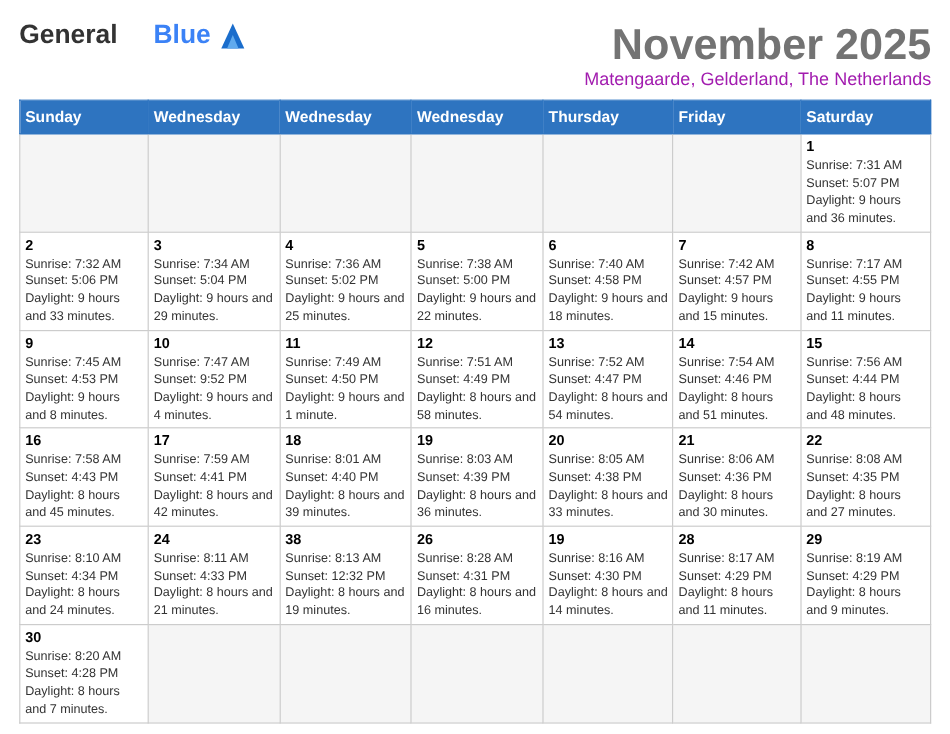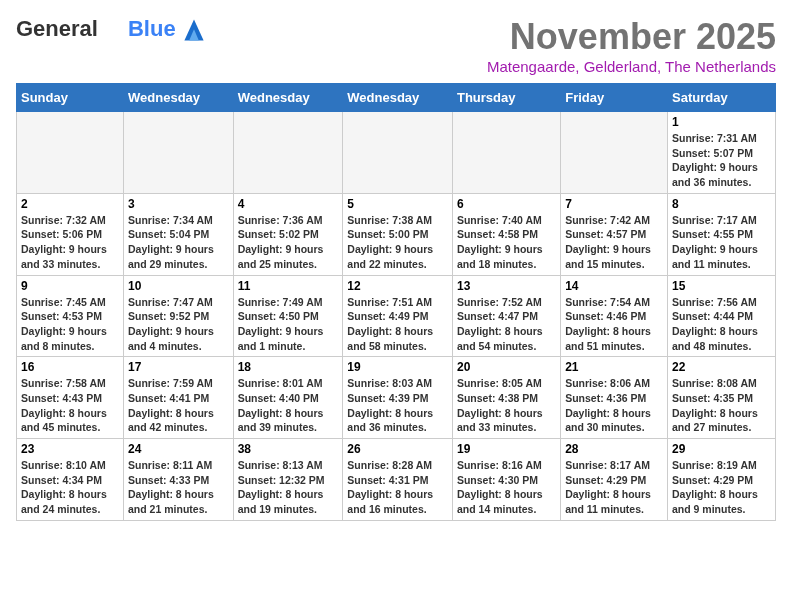--- a/index.html
+++ b/index.html
@@ -74,21 +74,20 @@
     .day-number {
       font-weight: bold;
       font-size: 12px;
       display: block;
       margin-bottom: 2px;
     }
     .day-info {
       color: #333;
       font-size: 10.5px;
       line-height: 1.4;
-      font-weight: bold;
     }
   </style>
 </head>
 <body>
 
 <div class="header-area">
   <div class="logo-area">
     <div class="logo-text">
       <span>General</span>
       <span style="color:#3b82f6;padding-left:30px;">Blue</span>
@@ -300,14 +299,28 @@
 Sunset: 4:29 PM
 Daylight: 8 hours and 11 minutes.</div>
         </td>
         <td>
           <span class="day-number">29</span>
           <div class="day-info">Sunrise: 8:19 AM
 Sunset: 4:29 PM
 Daylight: 8 hours and 9 minutes.</div>
         </td>
       </tr>
+      <tr>
+        <td>
+          <span class="day-number">30</span>
+          <div class="day-info">Sunrise: 8:20 AM
+Sunset: 4:28 PM
+Daylight: 8 hours and 7 minutes.</div>
+        </td>
+        <td class="empty"></td>
+        <td class="empty"></td>
+        <td class="empty"></td>
+        <td class="empty"></td>
+        <td class="empty"></td>
+        <td class="empty"></td>
+      </tr>
     </tbody>
 </table>
 
 </body></html>

